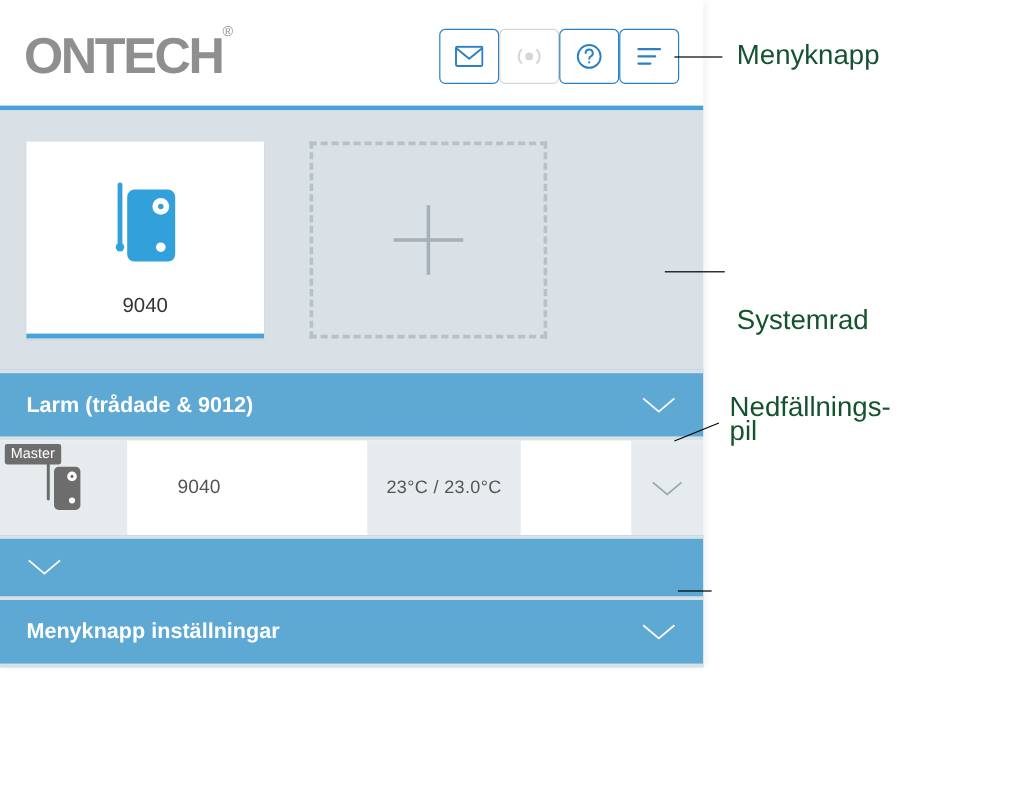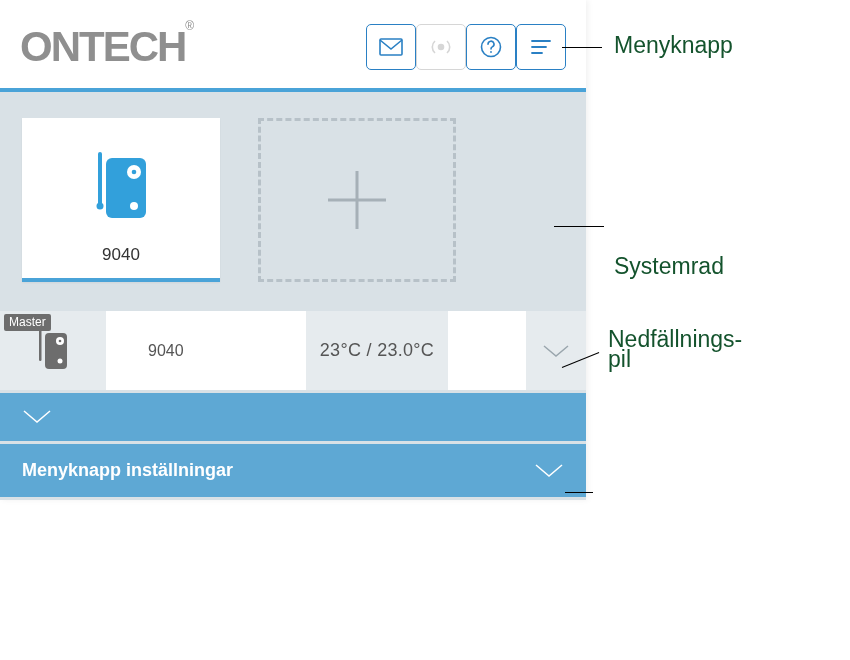--- a/index.html
+++ b/index.html
@@ -164,23 +164,23 @@
       width: 106px;
       background: #e6ebee;
       position: relative;
     }
     .status-cell.name {
       width: 200px;
       justify-content: flex-start;
       padding-left: 42px;
     }
     .status-cell.temp {
-      width: 142px;
+      width: 128px;
       background: #e6ebee;
-      font-size: 18px;
+      font-size: 15px;
       letter-spacing: 0.3px;
     }
     .status-cell.spacer { flex: 1; }
     .status-cell.chev {
       width: 60px;
       background: #e6ebee;
       cursor: pointer;
     }
     .master-badge {
       position: absolute;
@@ -266,20 +266,28 @@
           <circle cx="14" cy="56" r="3.5" fill="#32a0db"></circle>
         </svg>
       </div>
       <div class="label">9040</div>
     </div>
     <div class="add-card">
       <div class="plus"></div>
     </div>
   </div>
 
+  <div class="section-header">
+    <span>Larm (trådade &amp; 9012)</span>
+    <span class="chevron">
+      <svg width="30" height="16" viewBox="0 0 30 16" fill="none" stroke="#fff" stroke-width="1.5">
+        <path d="M2 2 L15 13 L28 2"></path>
+      </svg>
+    </span>
+  </div>
 
 
   <div class="status-row">
     <div class="status-cell icon">
       <div class="master-badge">Master</div>
       <svg width="36" height="48" viewBox="0 0 36 48">
         <rect x="10" y="6" width="22" height="36" rx="4" fill="#6d6d6d"></rect>
         <circle cx="25" cy="14" r="4" fill="#fff"></circle>
         <circle cx="25" cy="14" r="1.3" fill="#6d6d6d"></circle>
         <circle cx="25" cy="34" r="2.5" fill="#fff"></circle>

